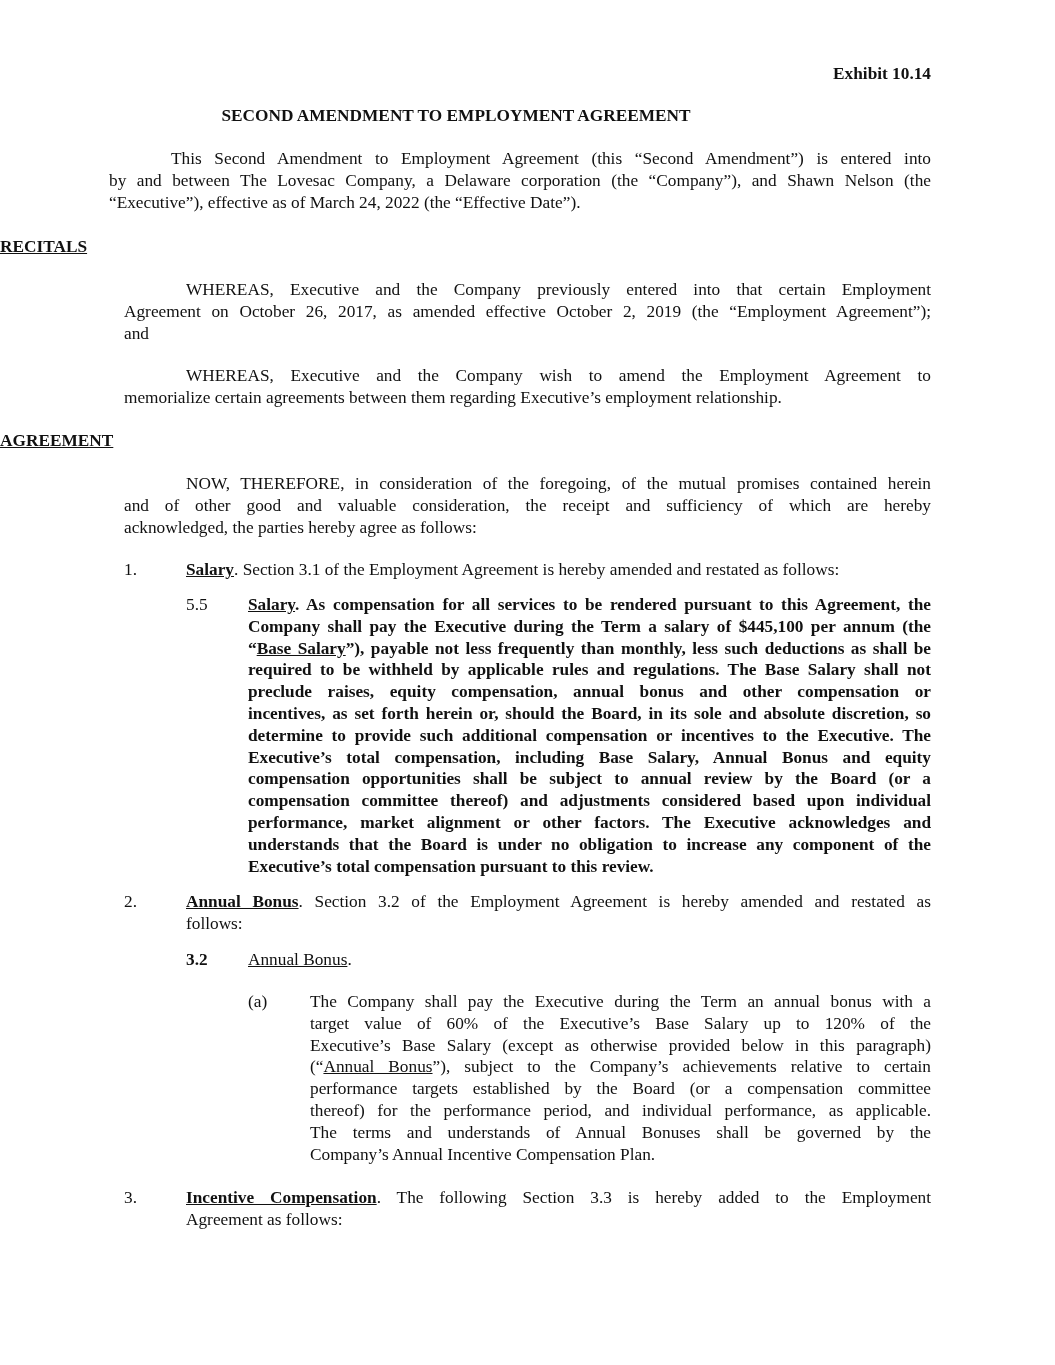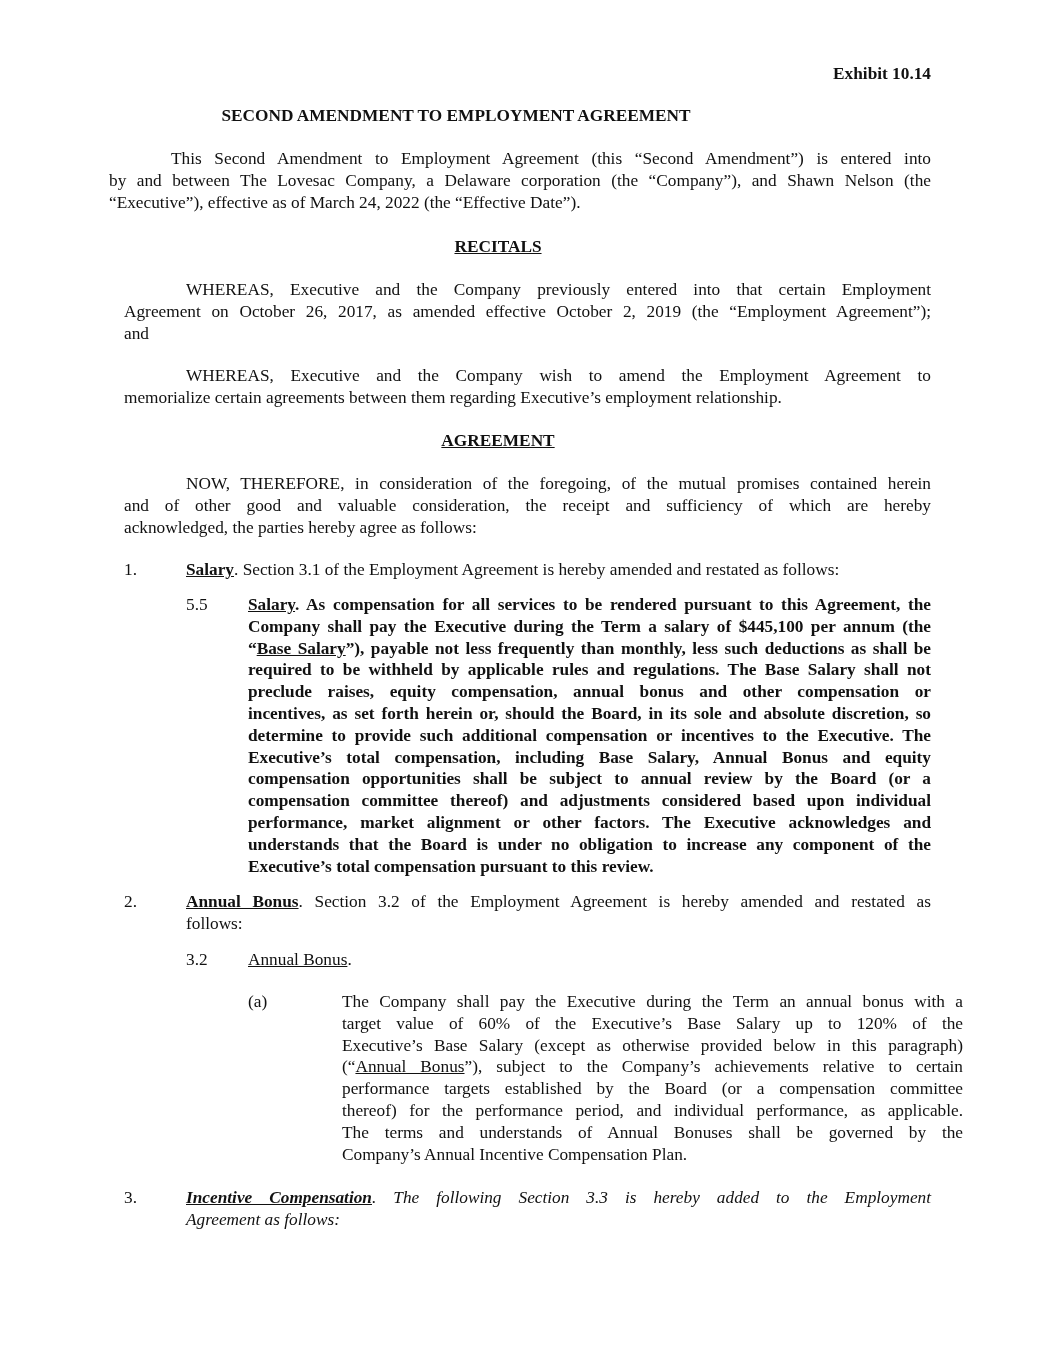--- a/index.html
+++ b/index.html
@@ -4,21 +4,21 @@
 <style>
   html, body { margin: 0; padding: 0; background: #ffffff; }
   body {
     width: 1055px; height: 1365px; position: relative; overflow: hidden;
     font-family: "Liberation Serif", "DejaVu Serif", serif;
     color: #111111; font-size: 17.3px; line-height: 21.8px;
   }
   .abs { position: absolute; }
   .exhibit { top: 63px; right: 124px; font-weight: bold; }
   .title { top: 105px; left: 0; width: 912px; text-align: center; font-weight: bold; }
-  .heading { left: 0; width: 996px; text-align: center; font-weight: bold; text-decoration: underline; }
+  .heading { left: 0; width: 996px; font-weight: bold; text-decoration: underline; }
   .u { text-decoration: underline; }
   .bu { font-weight: bold; text-decoration: underline; }
   .num { left: 124px; }
   .sub-num { left: 186px; }
   .line { display: block; white-space: nowrap; }
   .jline { display: block; text-align: justify; text-align-last: justify; }
 </style>
 </head>
 <body>
 
@@ -73,34 +73,34 @@
   <span class="jline">understands that the Board is under no obligation to increase any component of the</span>
   <span class="line">Executive’s total compensation pursuant to this review.</span>
 </div>
 
 <div class="abs num" style="top:891px;">2.</div>
 <div class="abs" style="top:891px; left:186px; width:745px;">
   <span class="jline"><span class="bu">Annual Bonus</span><span>.  Section 3.2 of the Employment Agreement is hereby amended and restated as</span></span>
   <span class="line">follows:</span>
 </div>
 
-<div class="abs sub-num" style="top:949px;">3.2</div>
+<div class="abs sub-num" style="top:949px;font-weight:bold;">3.2</div>
 <div class="abs" style="top:949px; left:248px; white-space:nowrap;">
   <span class="u">Annual Bonus</span><span>.</span>
 </div>
 
 <div class="abs" style="top:991px; left:248px;">(a)</div>
-<div class="abs" style="top:991px; left:310px; width:621px;margin-left:32px;">
+<div class="abs" style="top:991px; left:310px; width:621px;">
   <span class="jline">The Company shall pay the Executive during the Term an annual bonus with a</span>
   <span class="jline">target value of 60% of the Executive’s Base Salary up to 120% of the</span>
   <span class="jline">Executive’s Base Salary (except as otherwise provided below in this paragraph)</span>
   <span class="jline"><span>(“</span><span class="u">Annual Bonus</span><span>”), subject to the Company’s achievements relative to certain</span></span>
   <span class="jline">performance targets established by the Board (or a compensation committee</span>
   <span class="jline">thereof) for the performance period, and individual performance, as applicable.</span>
   <span class="jline">The terms and understands of Annual Bonuses shall be governed by the</span>
   <span class="line">Company’s Annual Incentive Compensation Plan.</span>
 </div>
 
 <div class="abs num" style="top:1187px;">3.</div>
-<div class="abs" style="top:1187px; left:186px; width:745px;font-style:italic;">
+<div class="abs" style="top:1187px; left:186px; width:745px;">
   <span class="jline"><span class="bu">Incentive Compensation</span><span>.  The following Section 3.3 is hereby added to the Employment</span></span>
   <span class="line">Agreement as follows:</span>
 </div>
 
 </body></html>

